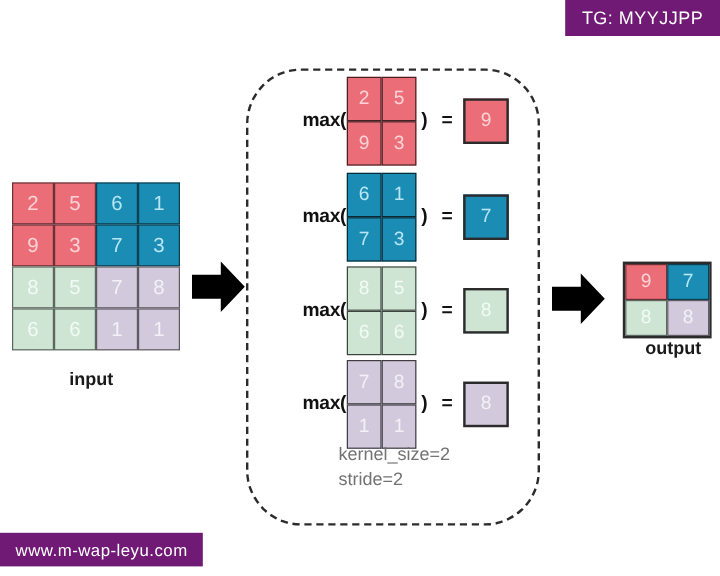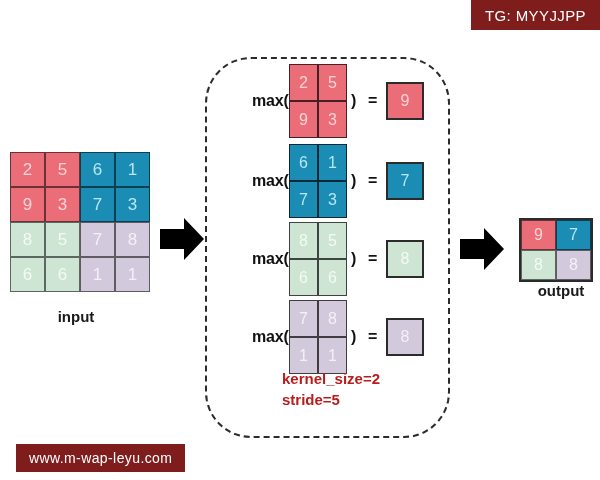--- a/index.html
+++ b/index.html
@@ -8,28 +8,28 @@
     background:#ffffff;
     font-family:"Liberation Sans", sans-serif;
     position:relative;
     overflow:hidden;
   }
   .stage{position:absolute;inset:0;}
 
   
   .wm{
     position:absolute;
-    background:#7f1d1d;
+    background:#701a75;
     color:#ffffff;
     font-family:"Liberation Sans", sans-serif;
     letter-spacing:.4px;
     display:flex;align-items:center;justify-content:center;
   }
   #wm-top{right:0;top:0;height:30px;padding:0 14px;font-size:15px;}
-  #wm-bottom{left:0;bottom:8px;height:28px;padding:0 13px;font-size:14px;margin-left:16px;}
+  #wm-bottom{left:0;bottom:8px;height:28px;padding:0 13px;font-size:14px;}
 
   
   .grid{position:absolute;display:grid;box-sizing:border-box;}
   .cell{
     display:flex;align-items:center;justify-content:center;
     box-sizing:border-box;
     font-weight:400;
     line-height:1;
   }
 
@@ -101,21 +101,21 @@
   #output-grid{
     left:519px;top:218px;width:74px;height:64px;
     grid-template-columns:1fr 1fr;grid-template-rows:1fr 1fr;
     border:2px solid #2b2b2b;
   }
   #output-grid .cell{font-size:16px;border:1px solid rgba(0,0,0,.55);}
 
   
   #params{
     position:absolute;left:282px;top:368px;
-    font-size:15px;font-weight:700;color:#b91c1c;
+    font-size:15px;font-weight:400;color:#737373;
     line-height:1.42;
   }
   #params div{white-space:nowrap;}
 </style>
 </head>
 <body>
 
 <div class="stage">
 
   <div class="wm" id="wm-top">TG: MYYJJPP</div>
@@ -193,21 +193,21 @@
         <div class="cell c-purple">1</div>
         <div class="cell c-purple">1</div>
       </div>
       <span class="parenr">)</span>
       <span class="eq">=</span>
       <div class="resbox c-purple">8</div>
     </div>
 
   <div id="params">
     <div>kernel_size=2</div>
-    <div>stride=5</div>
+    <div>stride=2</div>
   </div>
 
   <div class="arrow" id="arrow-2" style="left:458px;top:226px;width:48px;height:46px;">
     <svg width="48" height="46" viewBox="0 0 48 46">
       <path d="M2 13 H26 V2 L46 23 L26 44 V33 H2 Z" fill="#000000"></path>
     </svg>
   </div>
 
   <div class="grid" id="output-grid">
       <div class="cell c-red">9</div>

